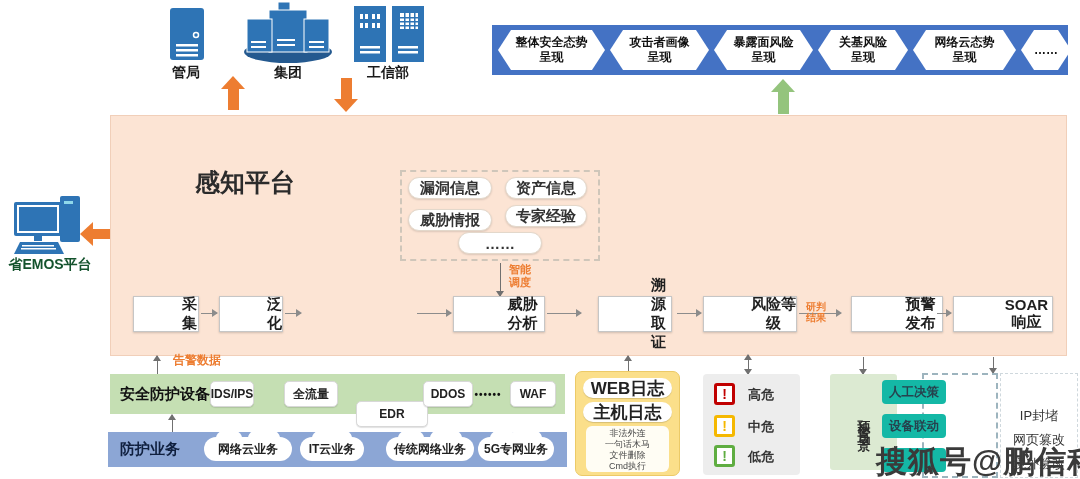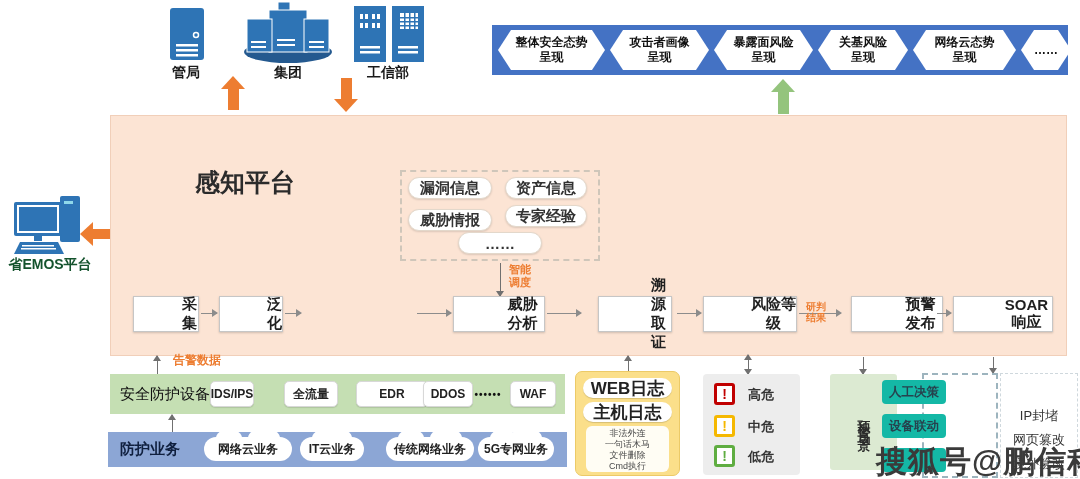--- a/index.html
+++ b/index.html
@@ -46,21 +46,21 @@
   
   .fbox { position:absolute; top:296px; height:36px; background:#fff; border:1px solid #c6c6c6; box-shadow:0 1px 2px rgba(0,0,0,.18); font-size:15px; font-weight:700; color:#1f1f1f;padding-left:47px; }
   #diamond { position:absolute; left:303px; top:282px; width:112px; height:60px; }
   #diamond .dtext { position:absolute; left:0; top:0; width:112px; height:60px; display:flex; align-items:center; justify-content:center; font-size:15px; font-weight:700; color:#1f1f1f; }
 
   
   #emos-label { position:absolute; left:0; top:256px; width:100px; text-align:center; font-size:14px; font-weight:700; color:#14532d; }
 
   
   #dev-band { position:absolute; left:110px; top:374px; width:455px; height:40px; background:#c5dfb3; }
-  #dev-band .band-label { position:absolute; left:10px; top:0; height:40px; display:flex; align-items:center; font-size:15px; font-weight:400; color:#111; }
+  #dev-band .band-label { position:absolute; left:10px; top:0; height:40px; display:flex; align-items:center; font-size:15px; font-weight:700; color:#111; }
   .devbox { position:absolute; top:381px; height:26px; background:#fff; border:1px solid #d8d8d8; border-radius:5px; box-shadow:0 1px 1px rgba(0,0,0,.12); font-size:12px; font-weight:700; color:#222; }
   .devdots { position:absolute; left:468px; top:381px; width:40px; height:26px; font-weight:900; font-size:10px; letter-spacing:1px; color:#111; }
   #biz-band { position:absolute; left:108px; top:432px; width:459px; height:35px; background:#8ca6d5; }
   #biz-band .band-label { position:absolute; left:12px; top:0; height:35px; display:flex; align-items:center; font-size:15px; font-weight:800; color:#10203f; }
   .cloud { position:absolute; top:437px; height:24px; background:#fff; border-radius:14px; font-size:12px; font-weight:700; color:#222; }
   .cloud::before { content:""; position:absolute; left:12px; top:-8px; width:26px; height:18px; background:#fff; border-radius:50%; }
   .cloud::after { content:""; position:absolute; right:12px; top:-9px; width:32px; height:20px; background:#fff; border-radius:50%; }
   .cloud span { position:relative; z-index:1; }
 
   
@@ -256,21 +256,21 @@
   <div id="emos-label">省EMOS平台</div>
 
   <div class="va up" style="left:157px;top:356px;height:18px;"></div>
   <div class="orange-note" style="left:173px;top:352px;font-size:12px;">告警数据</div>
 
   <div id="dev-band">
     <div class="band-label">安全防护设备</div>
   </div>
   <div class="devbox ctr" style="left:210px;width:44px;">IDS/IPS</div>
   <div class="devbox ctr" style="left:284px;width:54px;">全流量</div>
-  <div class="devbox ctr" style="left:356px;width:72px;">EDR</div>
+  <div class="devbox ctr" style="left:356px;width:72px;margin-top:20px;">EDR</div>
   <div class="devbox ctr" style="left:423px;width:50px;">DDOS</div>
   <div class="devdots ctr">••••••</div>
   <div class="devbox ctr" style="left:510px;width:46px;">WAF</div>
 
   <div class="va up" style="left:172px;top:415px;height:17px;"></div>
 
   <div id="biz-band">
     <div class="band-label">防护业务</div>
   </div>
   <div class="cloud ctr" style="left:204px;width:88px;">

